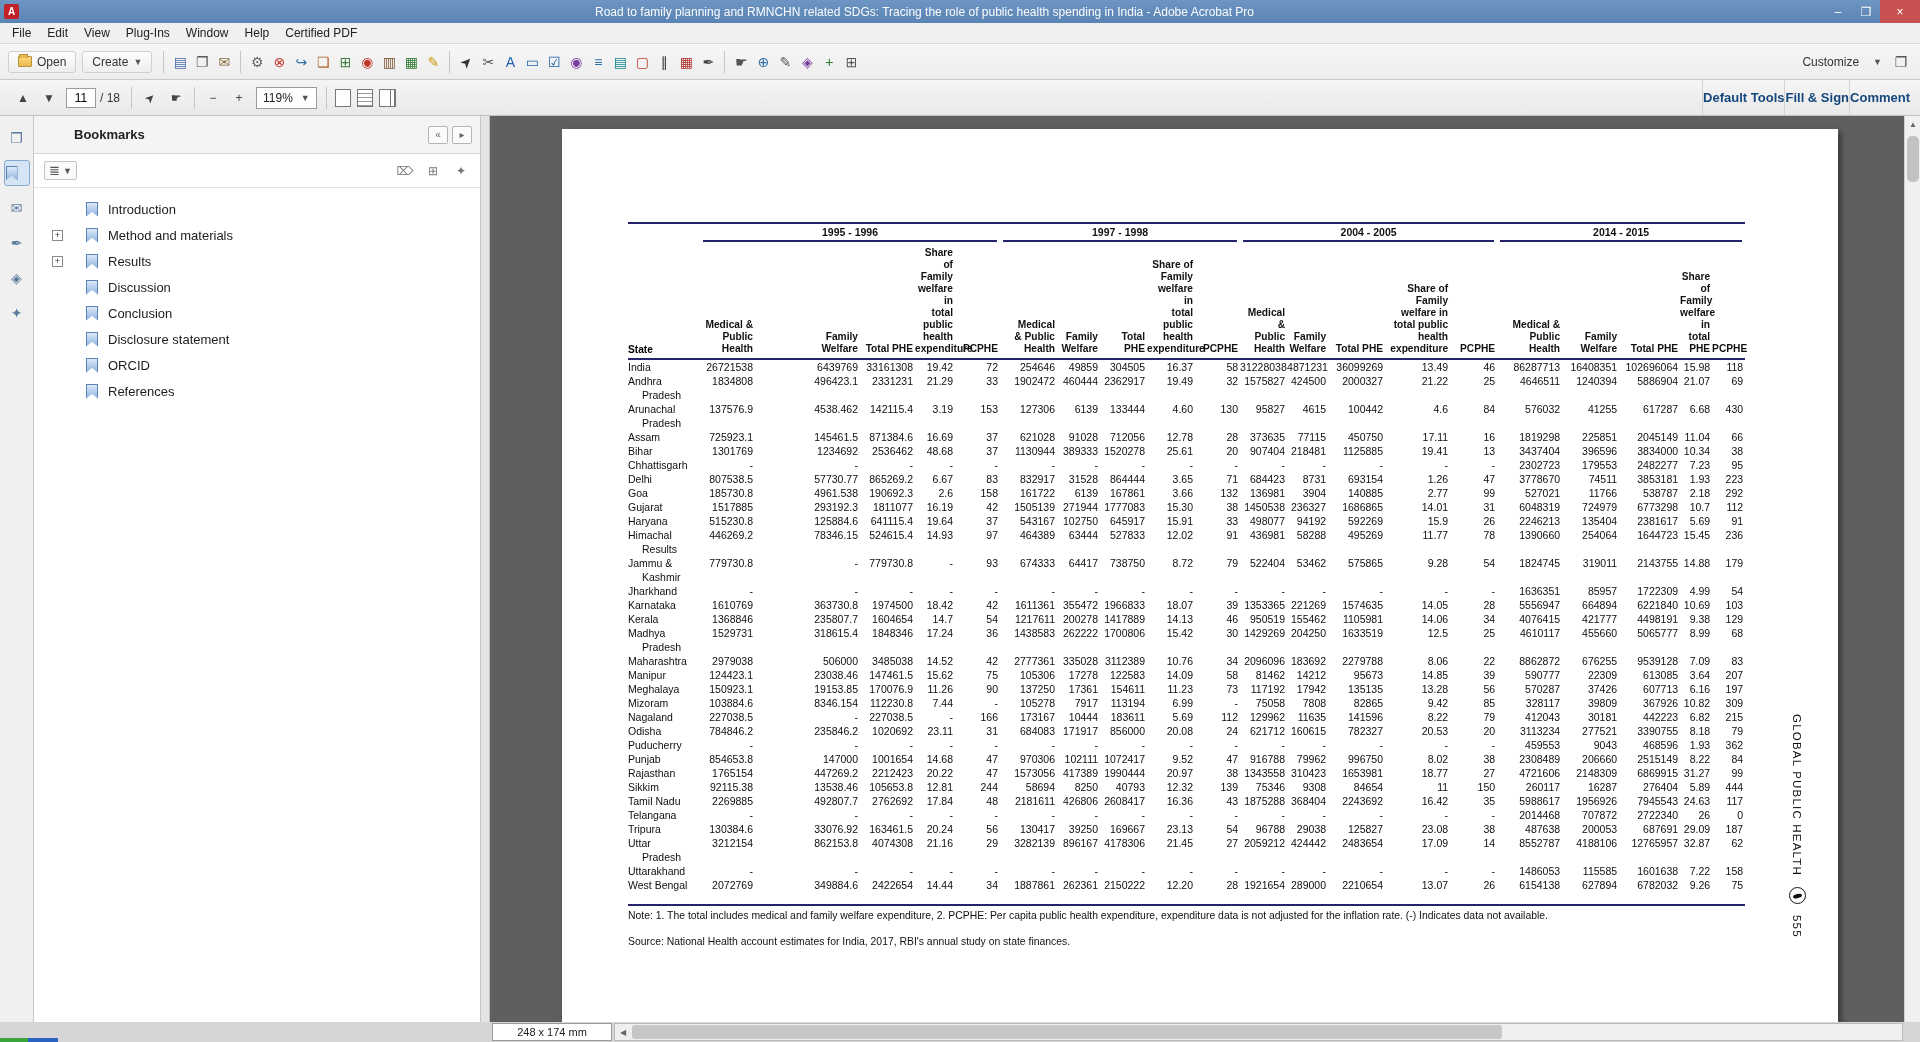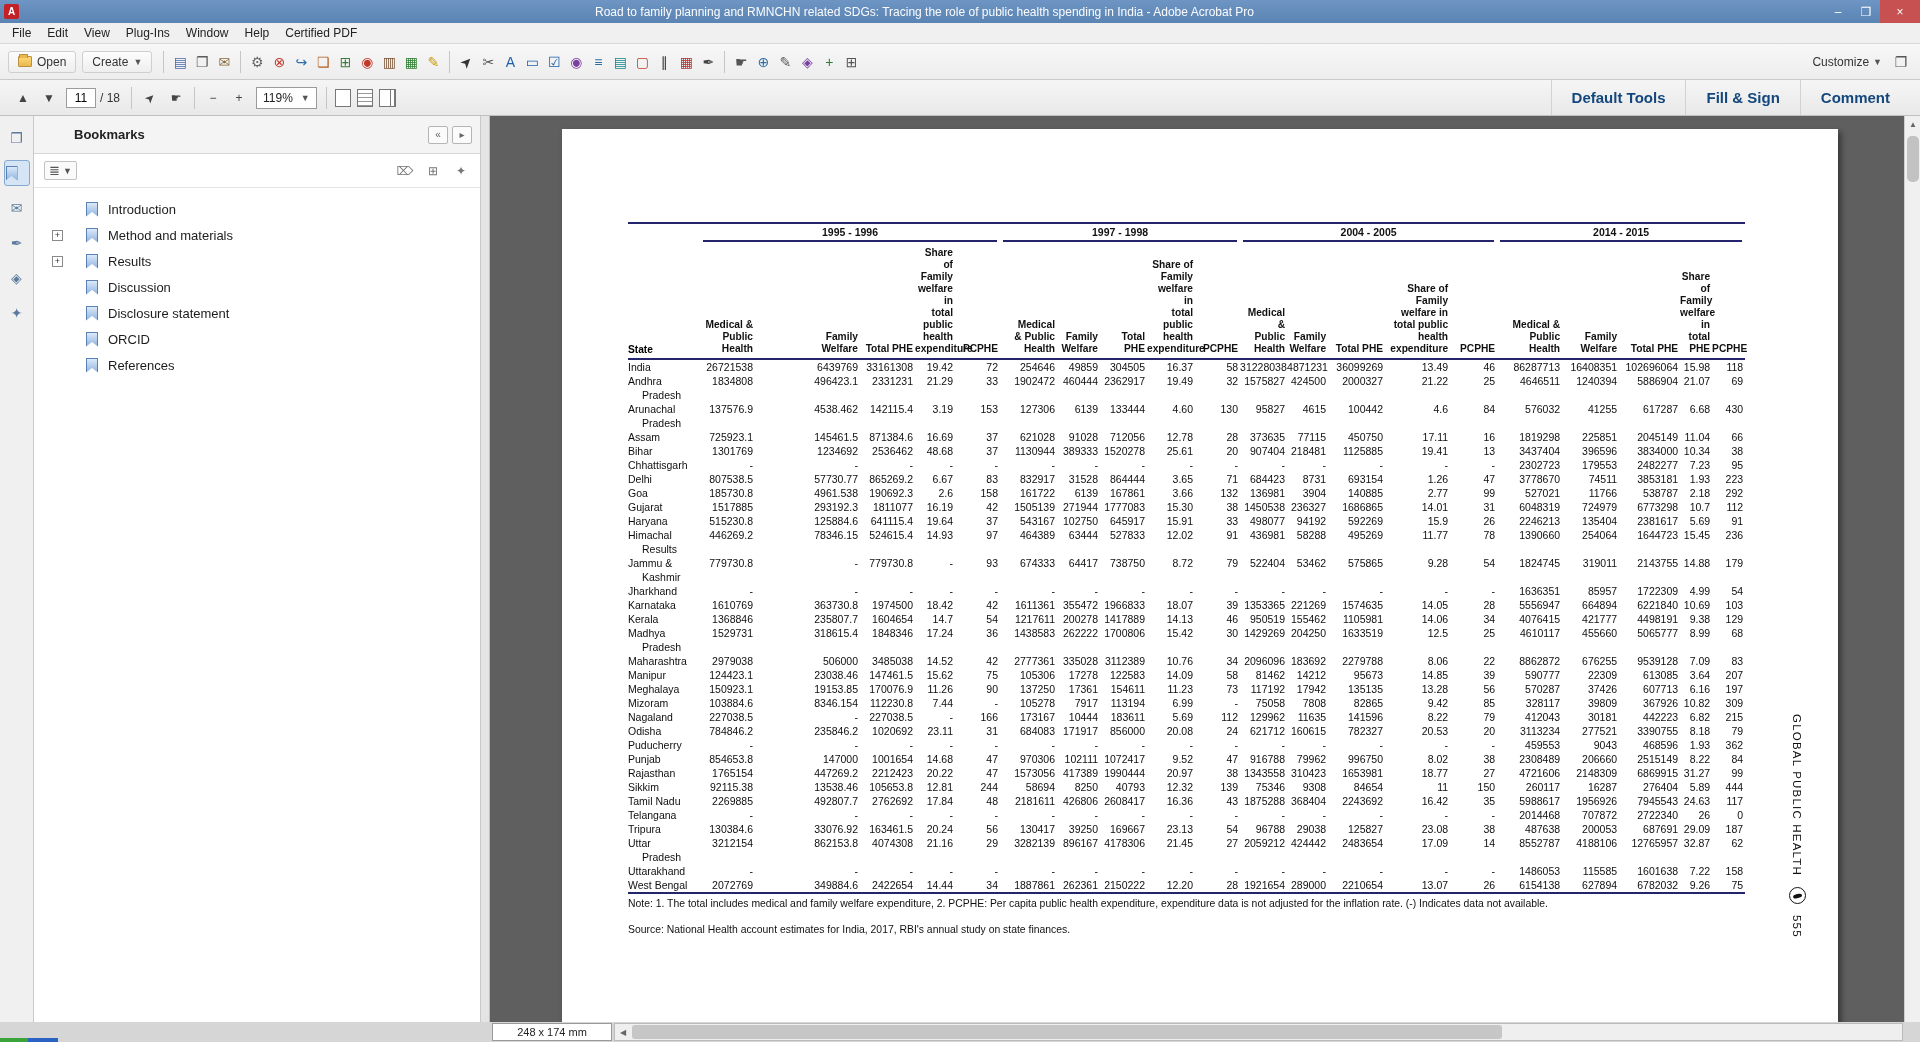--- a/index.html
+++ b/index.html
@@ -31,39 +31,39 @@
     padding:3px 9px; margin-right:6px; white-space:nowrap; }
   .folder-glyph { width:14px; height:11px; background:linear-gradient(#ffd978,#eab84f);
     border:1px solid #b8913a; border-radius:1px; position:relative; }
   .folder-glyph::before{ content:""; position:absolute; left:0; top:-3px; width:7px; height:3px;
     background:#eab84f; border:1px solid #b8913a; border-bottom:none; border-radius:1px 1px 0 0; }
   .caret { font-size:9px; color:#555; }
   .tbi { width:20px; height:22px; display:inline-flex; align-items:center; justify-content:center;
     font-size:14px; margin:0 1px; border-radius:2px; }
   .vsep { width:1px; height:22px; background:#c6c6c6; margin:0 5px; display:inline-block; }
   .toolbar-right { margin-left:auto; display:flex; align-items:center; }
-  .customize { font-size:12px; color:#333; display:flex; gap:4px; align-items:center; padding:3px 8px; }
+  .customize { font-size:12px; color:#333; display:flex; gap:14px; align-items:center; padding:3px 8px; }
   .rot315 { transform:rotate(-45deg); }
 
   
   .navbar { position:absolute; left:0; top:80px; width:1920px; height:36px;
     background:linear-gradient(#f5f5f5,#e9e9e9); border-bottom:1px solid #bfbfbf;
     display:flex; align-items:center; padding:0 10px; }
   .nbi { width:24px; height:24px; display:flex; align-items:center; justify-content:center;
     font-size:12px; color:#444; border-radius:3px; margin:0 1px; }
   .page-input { width:30px; height:20px; border:1px solid #9b9b9b; background:#fff; font-size:12px;
     text-align:center; margin:0 4px; font-family:"Liberation Sans",sans-serif; }
   .page-total { font-size:12px; color:#333; margin-right:6px; }
   .zoom-box { height:22px; border:1px solid #9b9b9b; background:#fff; font-size:12px; color:#222;
     display:flex; align-items:center; gap:8px; padding:0 6px; margin:0 4px; }
   .layout-ic { width:16px; height:18px; border:1px solid #777; background:#fff; margin:0 3px; }
   .layout-ic.two { box-shadow:4px 0 0 -1px #fff, 5px 0 0 0 #777; width:12px; }
   .layout-ic.cont { background:repeating-linear-gradient(#fff 0 3px,#999 3px 4px); }
   .nav-right { margin-left:auto; display:flex; align-items:center; height:100%; }
-  .task-btn { font-size:15px; font-weight:bold; color:#14477d; padding:0 20px; height:100%;
+  .task-btn { font-size:13px; font-weight:bold; color:#14477d; padding:0 0; height:100%;
     display:flex; align-items:center; border-left:1px solid #d2d2d2; }
 
   
   .content { position:absolute; left:0; top:116px; width:1920px; height:926px; }
 
   .iconstrip { position:absolute; left:0; top:0; width:34px; height:926px; background:#f0f0f0;
     border-right:1px solid #c8c8c8; }
   .pi { width:26px; height:26px; margin:9px auto 9px auto; display:flex; align-items:center;
     justify-content:center; font-size:14px; color:#5b7a9d; border-radius:3px; }
   .pi.active { background:#d5e5f6; border:1px solid #86a9cf; }
@@ -111,21 +111,21 @@
   .t3 .yg div { border-bottom:2px solid #23246b; text-align:center; font-weight:bold; font-size:10.5px;
     color:#111; padding:2px 0 2px 0; margin:0 3px; }
   .t3 thead th.hc { vertical-align:bottom; font-size:10.2px; font-weight:bold; color:#111;
     line-height:12px; text-align:right; white-space:pre-line; padding:5px 2px 3px 0;
     border-bottom:2px solid #23246b; }
   .t3 thead th.hs { text-align:left; vertical-align:bottom; font-size:10.2px; font-weight:bold;
     padding:5px 0 3px 0; border-bottom:2px solid #23246b; }
   .t3 td { font-size:10.5px; color:#0e0e0e; line-height:14px; vertical-align:top; }
   .t3 td.num { text-align:right; padding-right:2px; }
   .t3 td.state { padding-left:14px; text-indent:-14px; white-space:pre-line; }
-  .t3 tbody tr.last td { border-bottom:2px solid #23246b; padding-bottom:0; }
+  .t3 tbody tr.last td { border-bottom:2px solid #23246b; padding-bottom:12px; }
   .tbl-note { font-size:10.4px; color:#111; margin-top:4px; }
   .tbl-source { font-size:10.4px; color:#111; margin-top:15px; }
 
   .journal { position:absolute; left:1222px; top:585px; width:26px; display:flex; flex-direction:column;
     align-items:center; gap:11px; }
   .jtext { writing-mode:vertical-rl; text-orientation:mixed; font-size:11.5px; letter-spacing:1.2px; color:#111; }
   .jlogo { width:17px; height:17px; border:1.5px solid #111; border-radius:50%; position:relative; }
   .jlogo::before { content:""; position:absolute; left:3px; top:6px; width:9px; height:4px;
     background:#111; border-radius:50% 50% 40% 40%; transform:rotate(-15deg); }
 
@@ -290,20 +290,24 @@
             <span class="expander">+</span>
             <span class="ribbon"></span>
             <span class="bm-label">Results</span>
           </div>
           <div class="bm-row">
             <span class="ribbon"></span>
             <span class="bm-label">Discussion</span>
           </div>
           <div class="bm-row">
             <span class="ribbon"></span>
+            <span class="bm-label">Conclusion</span>
+          </div>
+          <div class="bm-row">
+            <span class="ribbon"></span>
             <span class="bm-label">Disclosure statement</span>
           </div>
           <div class="bm-row">
             <span class="ribbon"></span>
             <span class="bm-label">ORCID</span>
           </div>
           <div class="bm-row">
             <span class="ribbon"></span>
             <span class="bm-label">References</span>
           </div>

